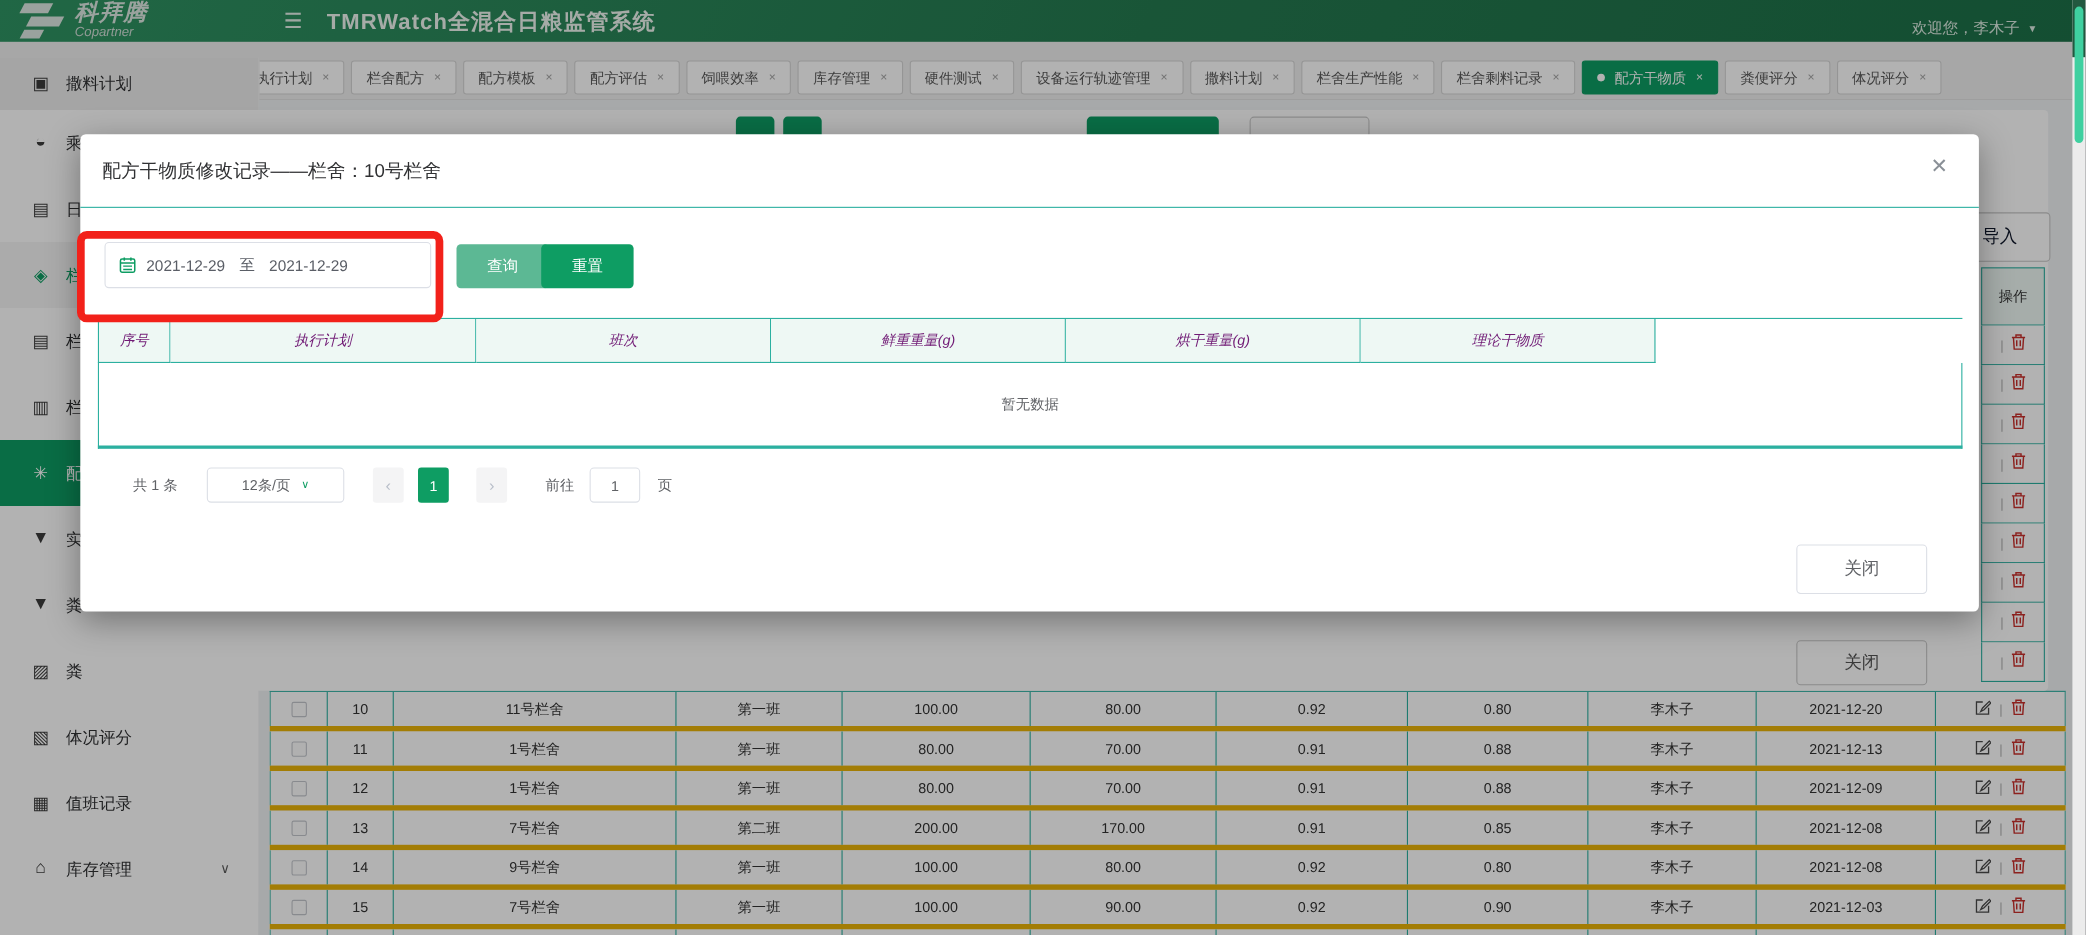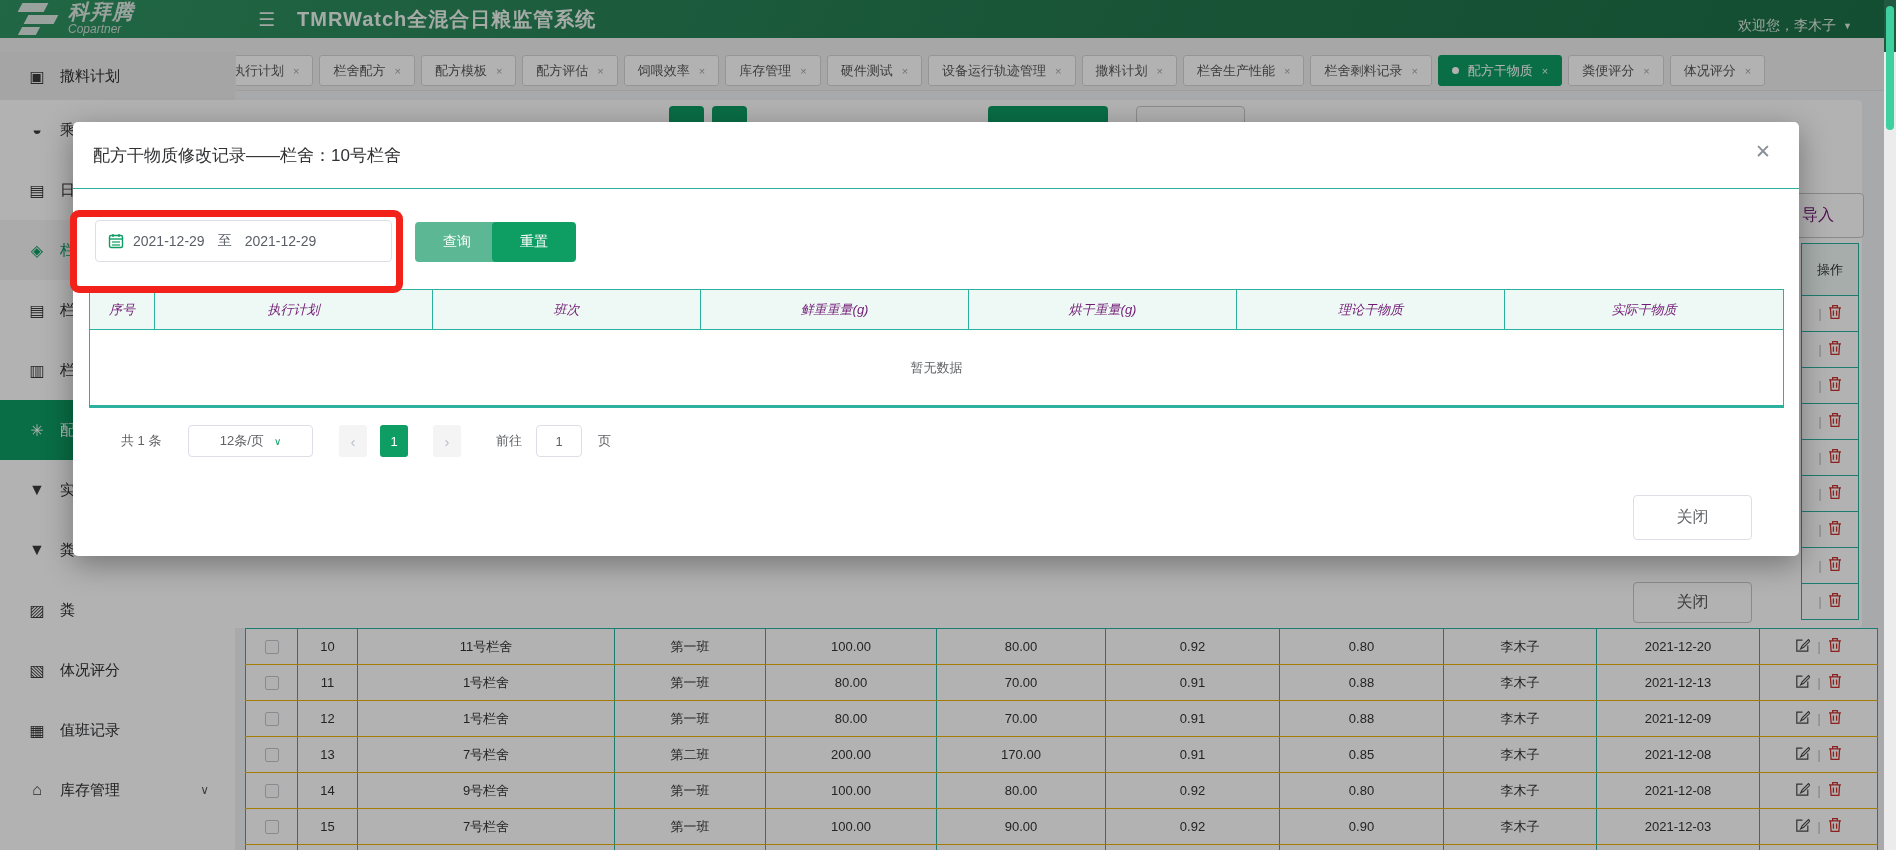--- a/index.html
+++ b/index.html
@@ -46,37 +46,37 @@
   .side-item.group-active, .side-item.group-active .s-icon { color:#0e9d63; }
   .side-item.active { background:#0e9d63; color:#fff; }
   .side-item.active .s-icon { color:#fff; }
   .side-item .chev { position:absolute; right:26px; font-size:12px; color:#5a5a5a; }
 
   .content-bg { position:absolute; left:235px; top:91px; width:1661px; height:759px; background:#f0f2f4; }
 
   
   .base-table { position:absolute; left:245px; top:628px; width:1633px; height:222px; overflow:hidden;
     border-top:1px solid #2cb0a0; background:#fff;}
-  .b-row { display:flex; height:36px; border-bottom:1px solid #eab308; background:#fff; }
+  .b-row { display:flex; height:36px; border-bottom:5px solid #eab308; background:#fff; }
   .b-cell { flex:none; display:flex; align-items:center; justify-content:center; font-size:13px; color:#333;
     border-right:1px solid #2cb0a0; height:100%; }
   .b-cell:first-child { border-left:1px solid #2cb0a0; }
   .cb { width:14px; height:14px; border:1px solid #c3c6cc; border-radius:2px; background:#fdfdfd; }
   .op-wrap { display:flex; align-items:center; gap:7px; }
   .op-sep { color:#b5b5b5; font-size:12px; }
 
   
   .dialog-behind { position:absolute; left:92px; top:100px; width:1770px; height:528px; background:#ffffff;
     border-radius:4px; z-index:2; }
   .ghost-btn { position:absolute; top:6px; height:38px; border-radius:4px; }
   .ghost-green { background:#0e9d63; }
   .ghost-light { background:#fdfdfd; border:1px solid #c9c9c9; }
   .import-btn { position:absolute; left:1680px; top:93px; width:92px; height:45px; background:#fff;
     border:1px solid #c6c6c6; border-radius:4px; display:flex; align-items:center; justify-content:center;
-    font-size:16px; color:#701a75; cursor:pointer;text-align:center; }
+    font-size:16px; color:#0f172a; cursor:pointer;text-align:center; }
   .ops-col { position:absolute; left:1709px; top:143px; width:58px; }
   .ops-head { height:53px; background:#eef8f4; border:1px solid #2cb0a0; display:flex; align-items:center;
     justify-content:center; font-size:13px; color:#333; }
   .ops-row { height:36px; border:1px solid #2cb0a0; border-top:none; background:#fff; display:flex;
     align-items:center; justify-content:center; gap:6px; }
   .closeA { position:absolute; left:1541px; top:482px; width:119px; height:41px; background:#fff;
     border:1px solid #c8c8c8; border-radius:4px; display:flex; align-items:center; justify-content:center;
     font-size:16px; color:#555; cursor:pointer; }
 
   
@@ -538,21 +538,20 @@
     <button class="btn btn-reset">重置</button>
 
     <div class="m-table">
       <div class="m-head">
           <div class="m-hcell" style="width: 66px;">序号</div>
           <div class="m-hcell" style="width: 278px;">执行计划</div>
           <div class="m-hcell" style="width: 268px;">班次</div>
           <div class="m-hcell" style="width: 268px;">鲜重重量(g)</div>
           <div class="m-hcell" style="width: 268px;">烘干重量(g)</div>
           <div class="m-hcell" style="width: 268px;">理论干物质</div>
-          <div class="m-hcell" style="width: 279px;">实际干物质</div>
         </div>
       <div class="m-body">暂无数据</div>
     </div>
 
     <div class="m-pagination">
       <span class="pg pg-total">共 1 条</span>
       <span class="pg pg-size">
         <span>12条/页</span>
         <span class="pg-caret">∨</span>
       </span>

